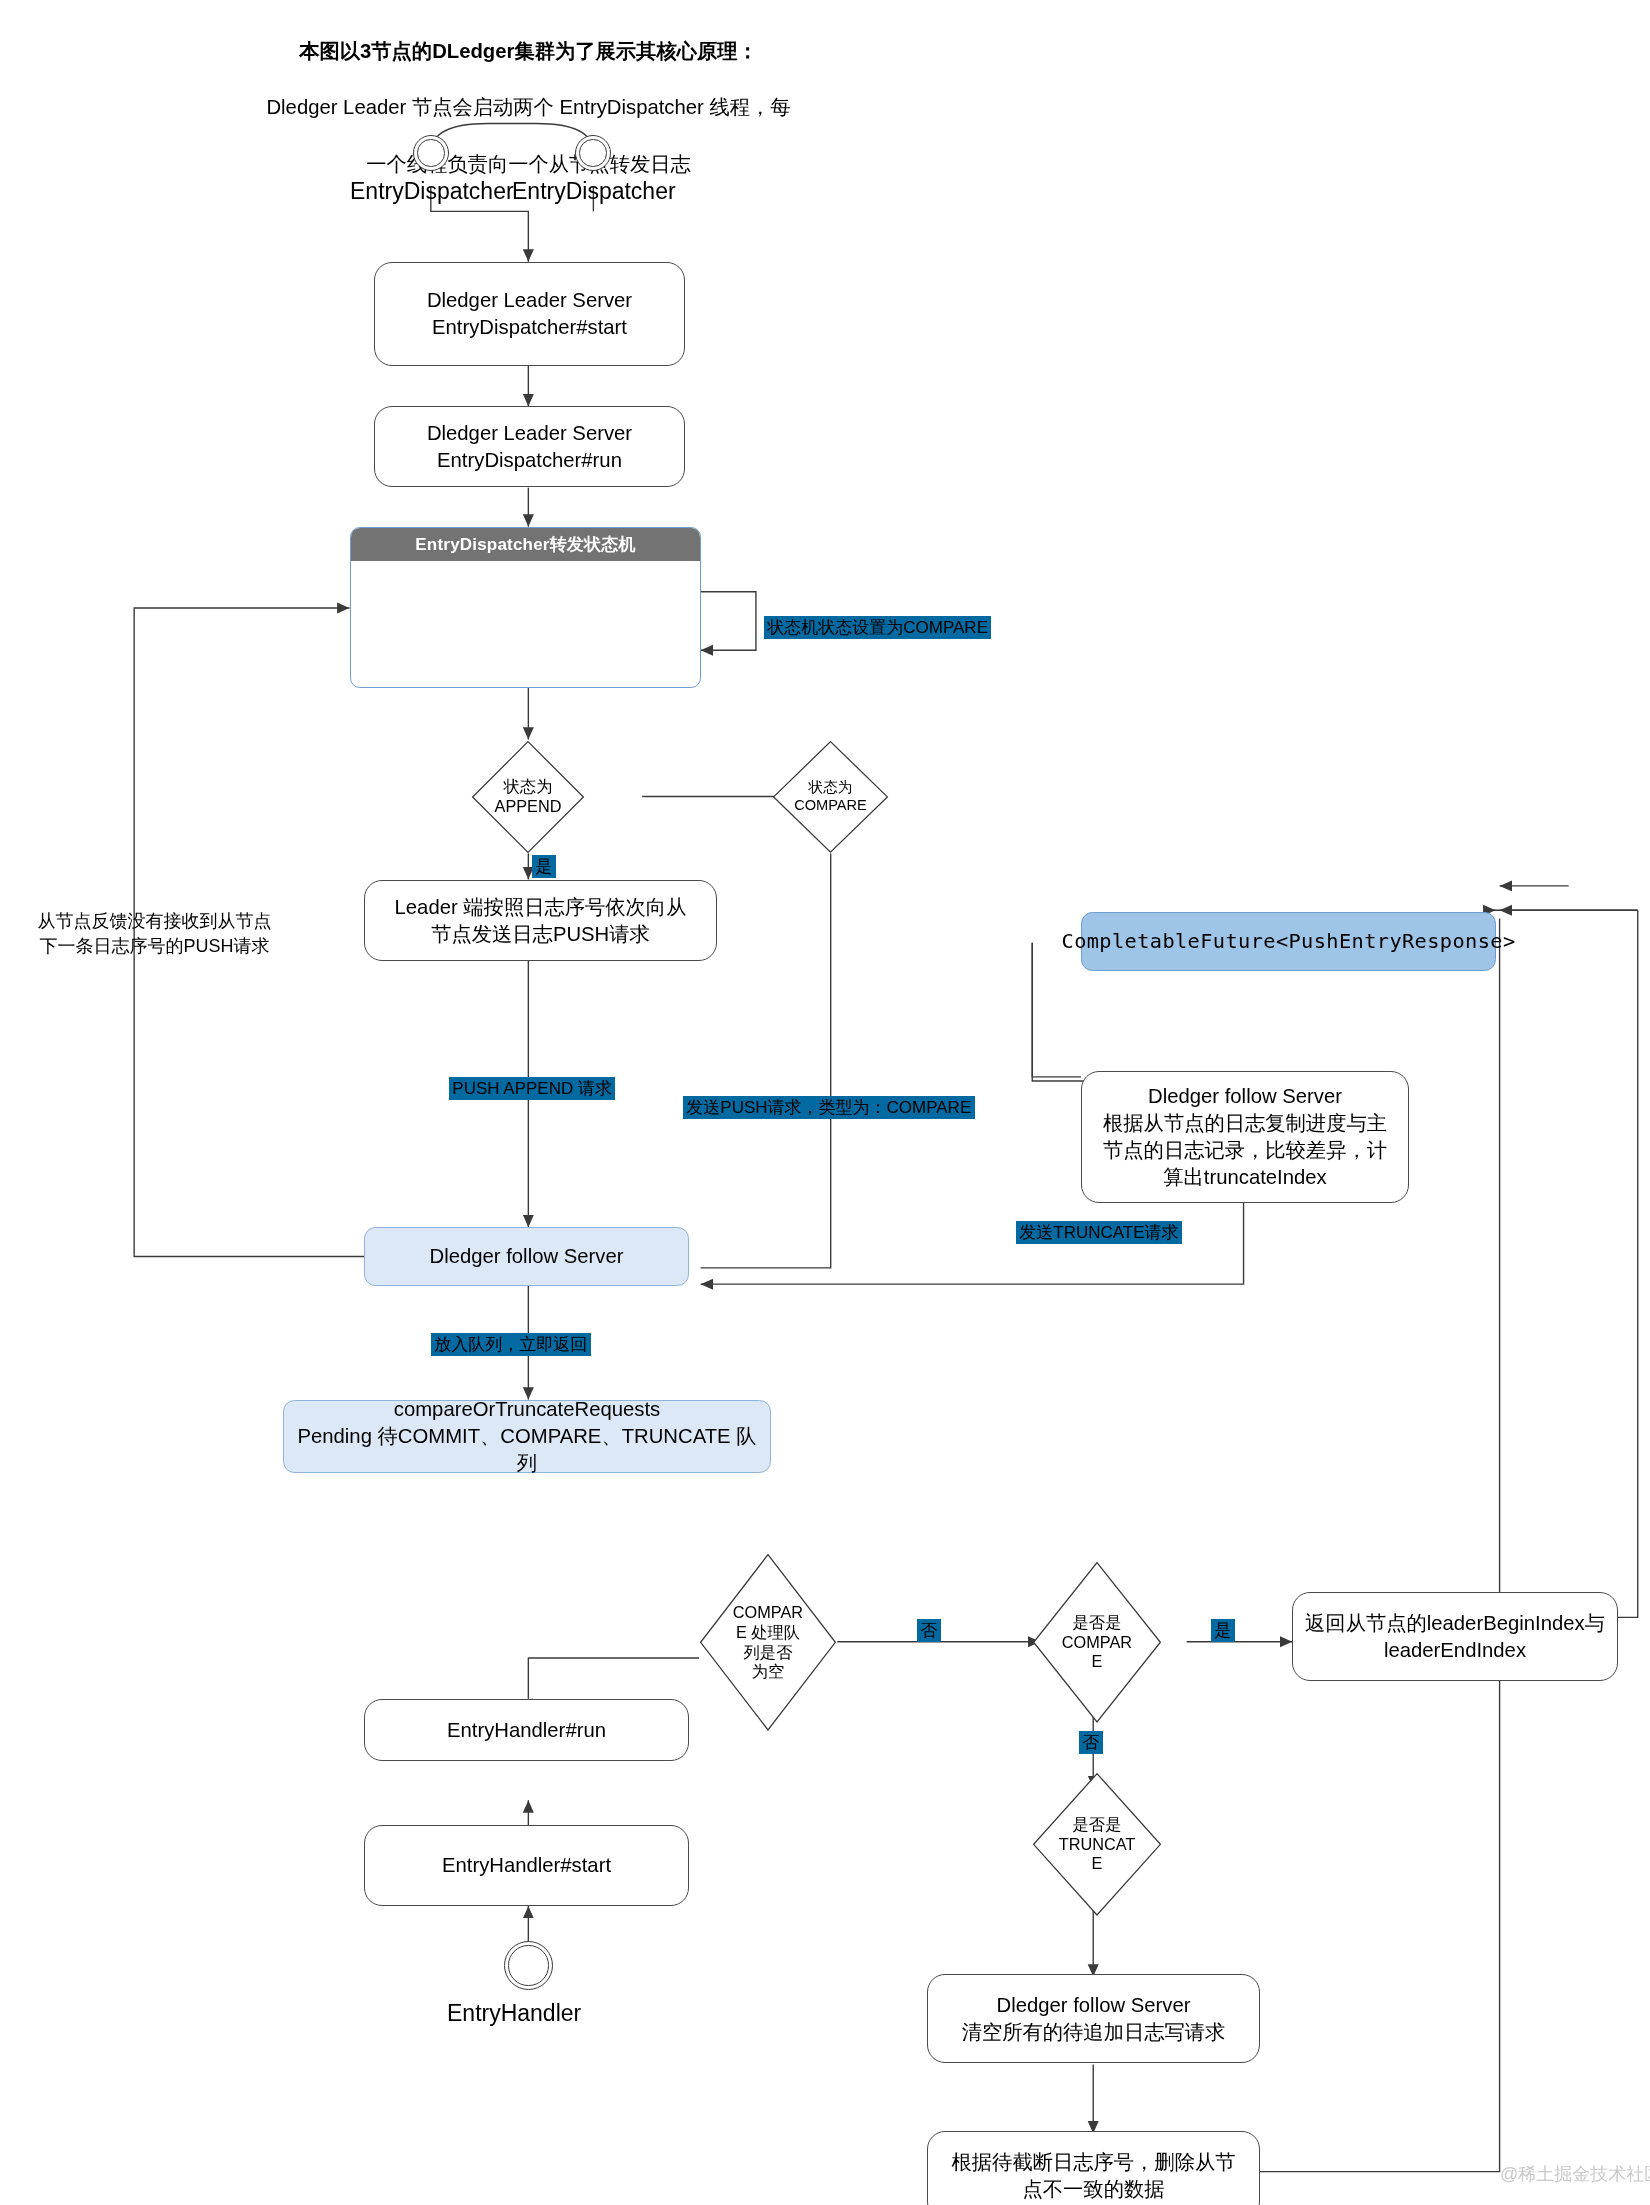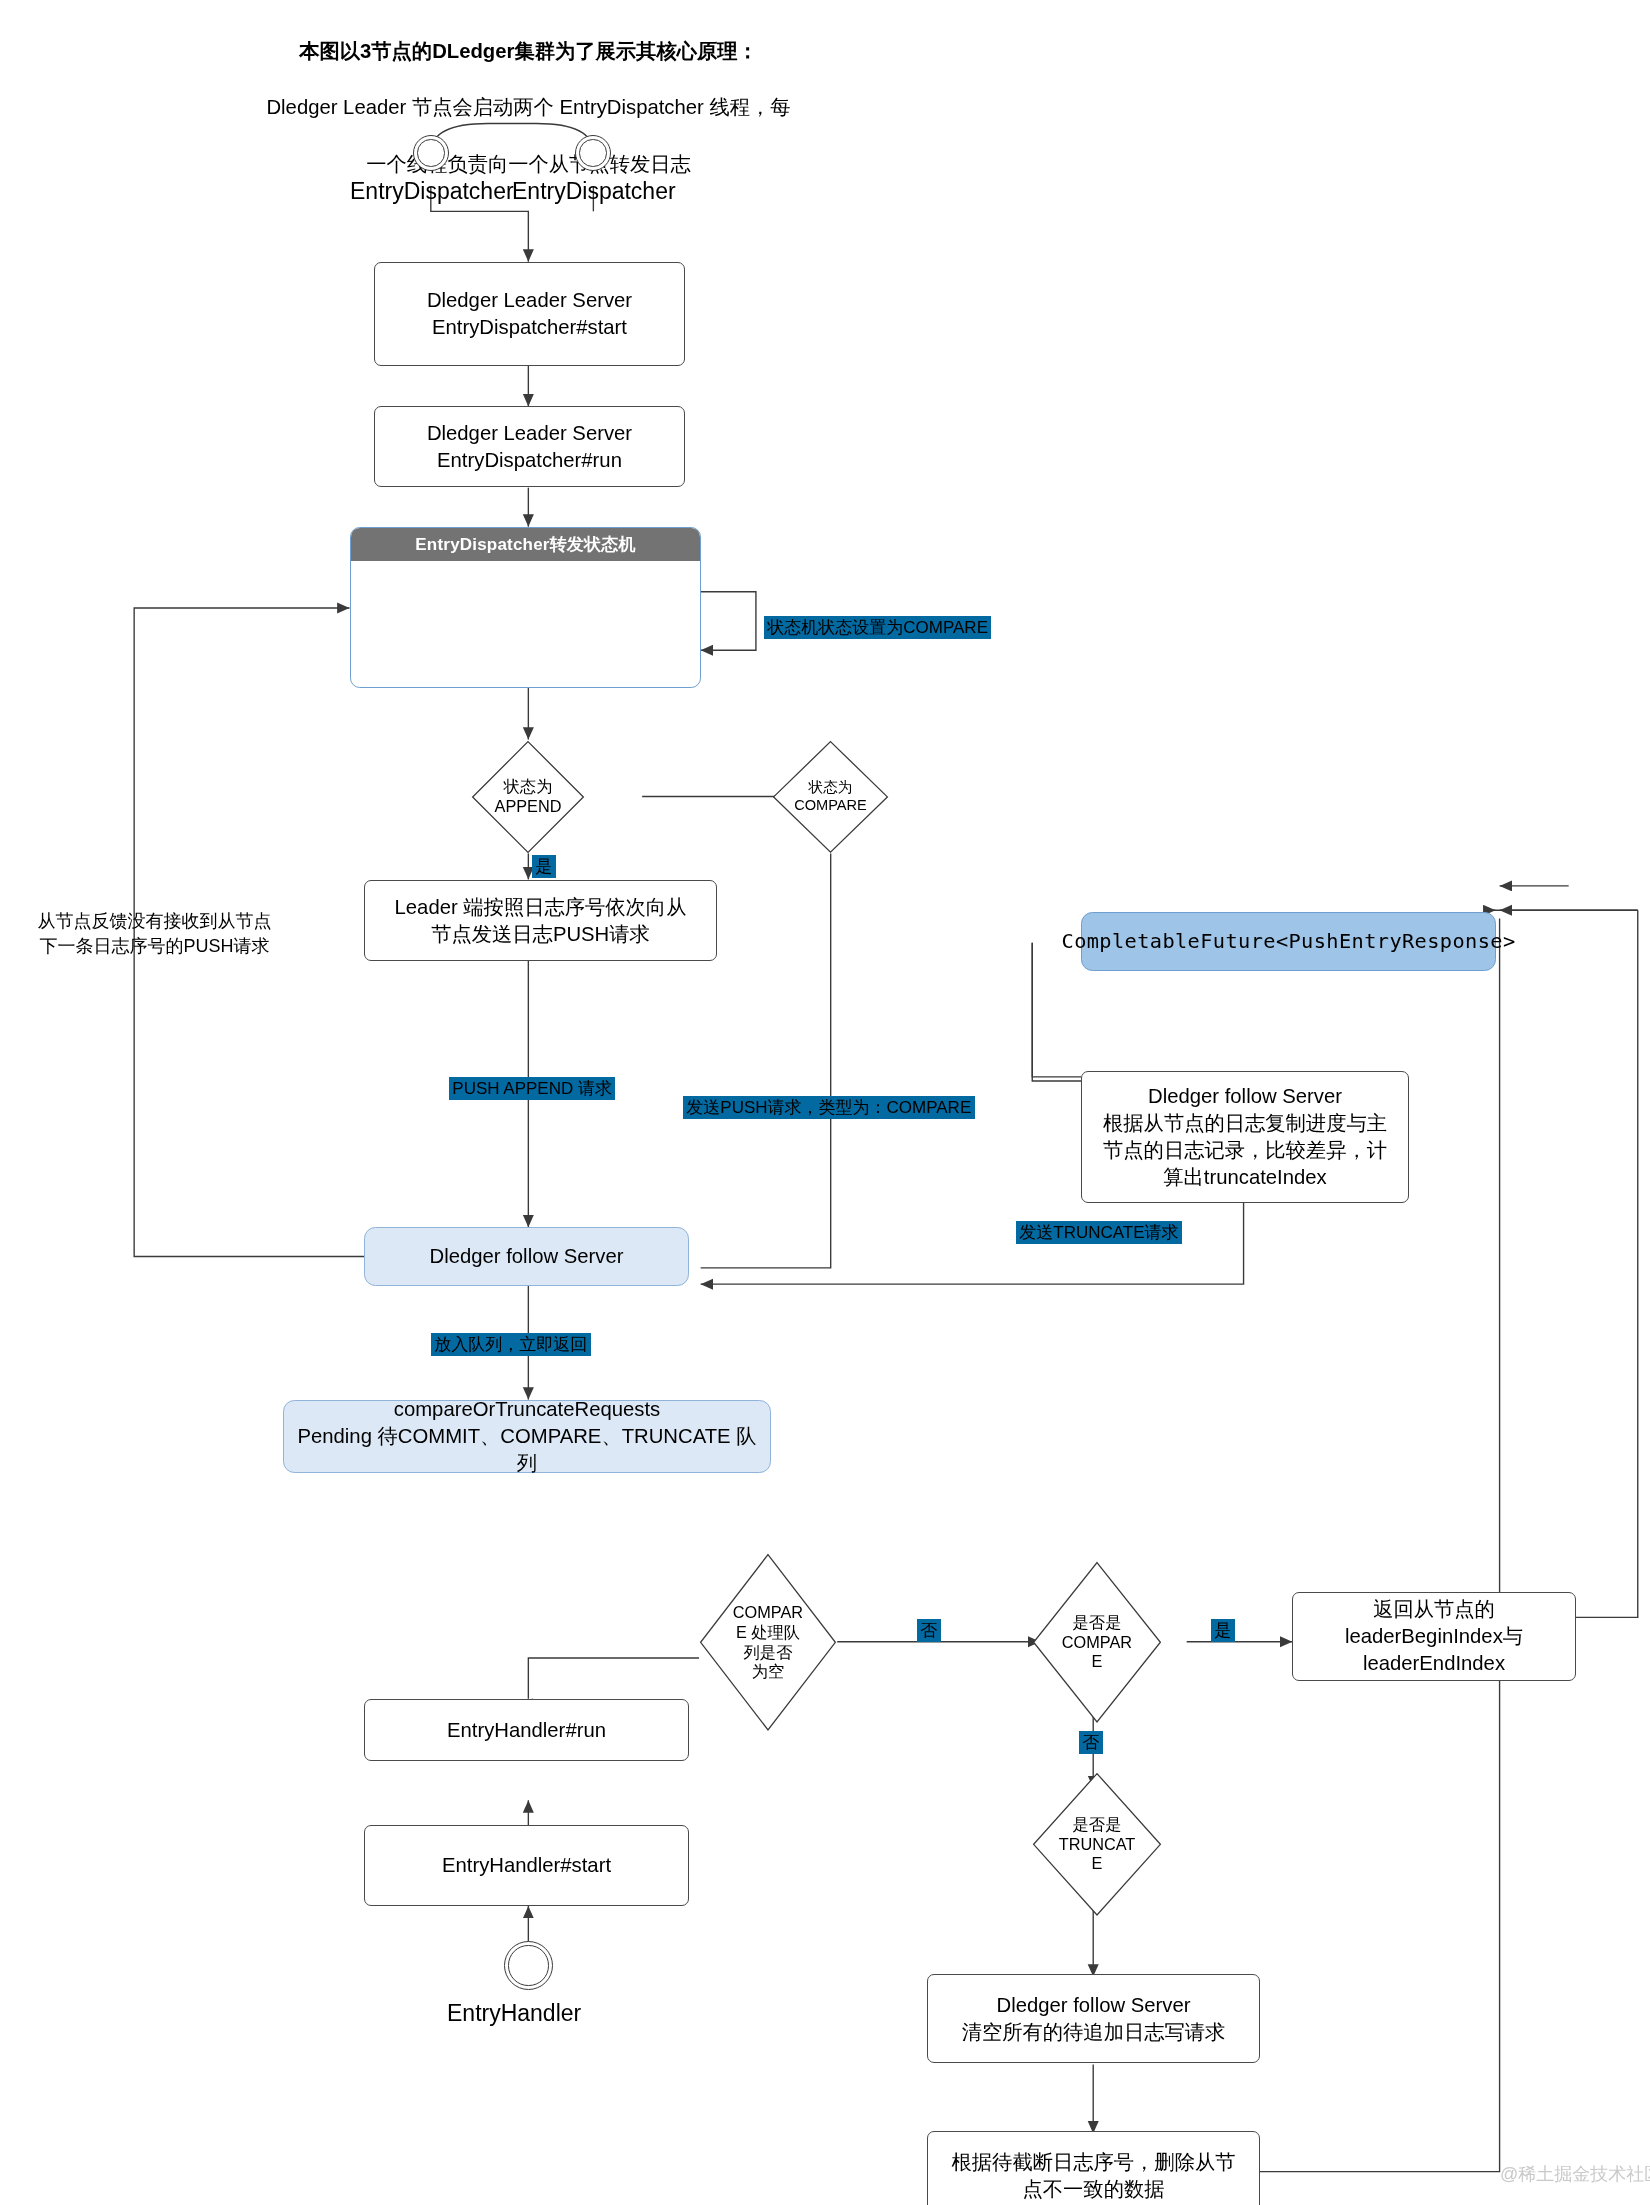--- a/index.html
+++ b/index.html
@@ -21,21 +21,21 @@
     display:flex;
     flex-direction:column;
     align-items:center;
     justify-content:center;
     text-align:center;
     line-height:1.32;
   }
   
   .box{
     border:1.3px solid #4a4a4a;
-    border-radius:7px;
+    border-radius:18px;
     background:#ffffff;
     font-size:20.3px;
     padding:4.9px 8.1px;
   }
   
   .box-blue{
     border:1.3px solid #8fb3d9;
     border-radius:11.4px;
     background:#dce8f6;
     font-size:20.3px;
@@ -337,21 +337,21 @@
 
   <div class="diamond" style="left:1032px;top:1772px;width:130px;height:145px;">
     <svg class="dshape" viewBox="0 0 160 178">
       <polygon points="80,2 158,89 80,176 2,89" fill="#ffffff" stroke="#3a3a3a" stroke-width="1.6"></polygon>
     </svg>
     <div class="dlabel" style="white-space:pre-line;font-size:16.3px;">是否是
 TRUNCAT
 E</div>
   </div>
 
-  <div class="node box" style="left:1292px;top:1592px;width:284px;height:89px;">
+  <div class="node box" style="left:1292px;top:1592px;width:326px;height:89px;">
     <span style="white-space:pre-line;">返回从节点的leaderBeginIndex与
 leaderEndIndex</span>
   </div>
 
   <div class="node box" style="left:364px;top:1699px;width:325px;height:62px;">
     <span>EntryHandler#run</span>
   </div>
 
   <div class="node box" style="left:364px;top:1825px;width:325px;height:81px;">
     <span>EntryHandler#start</span>

